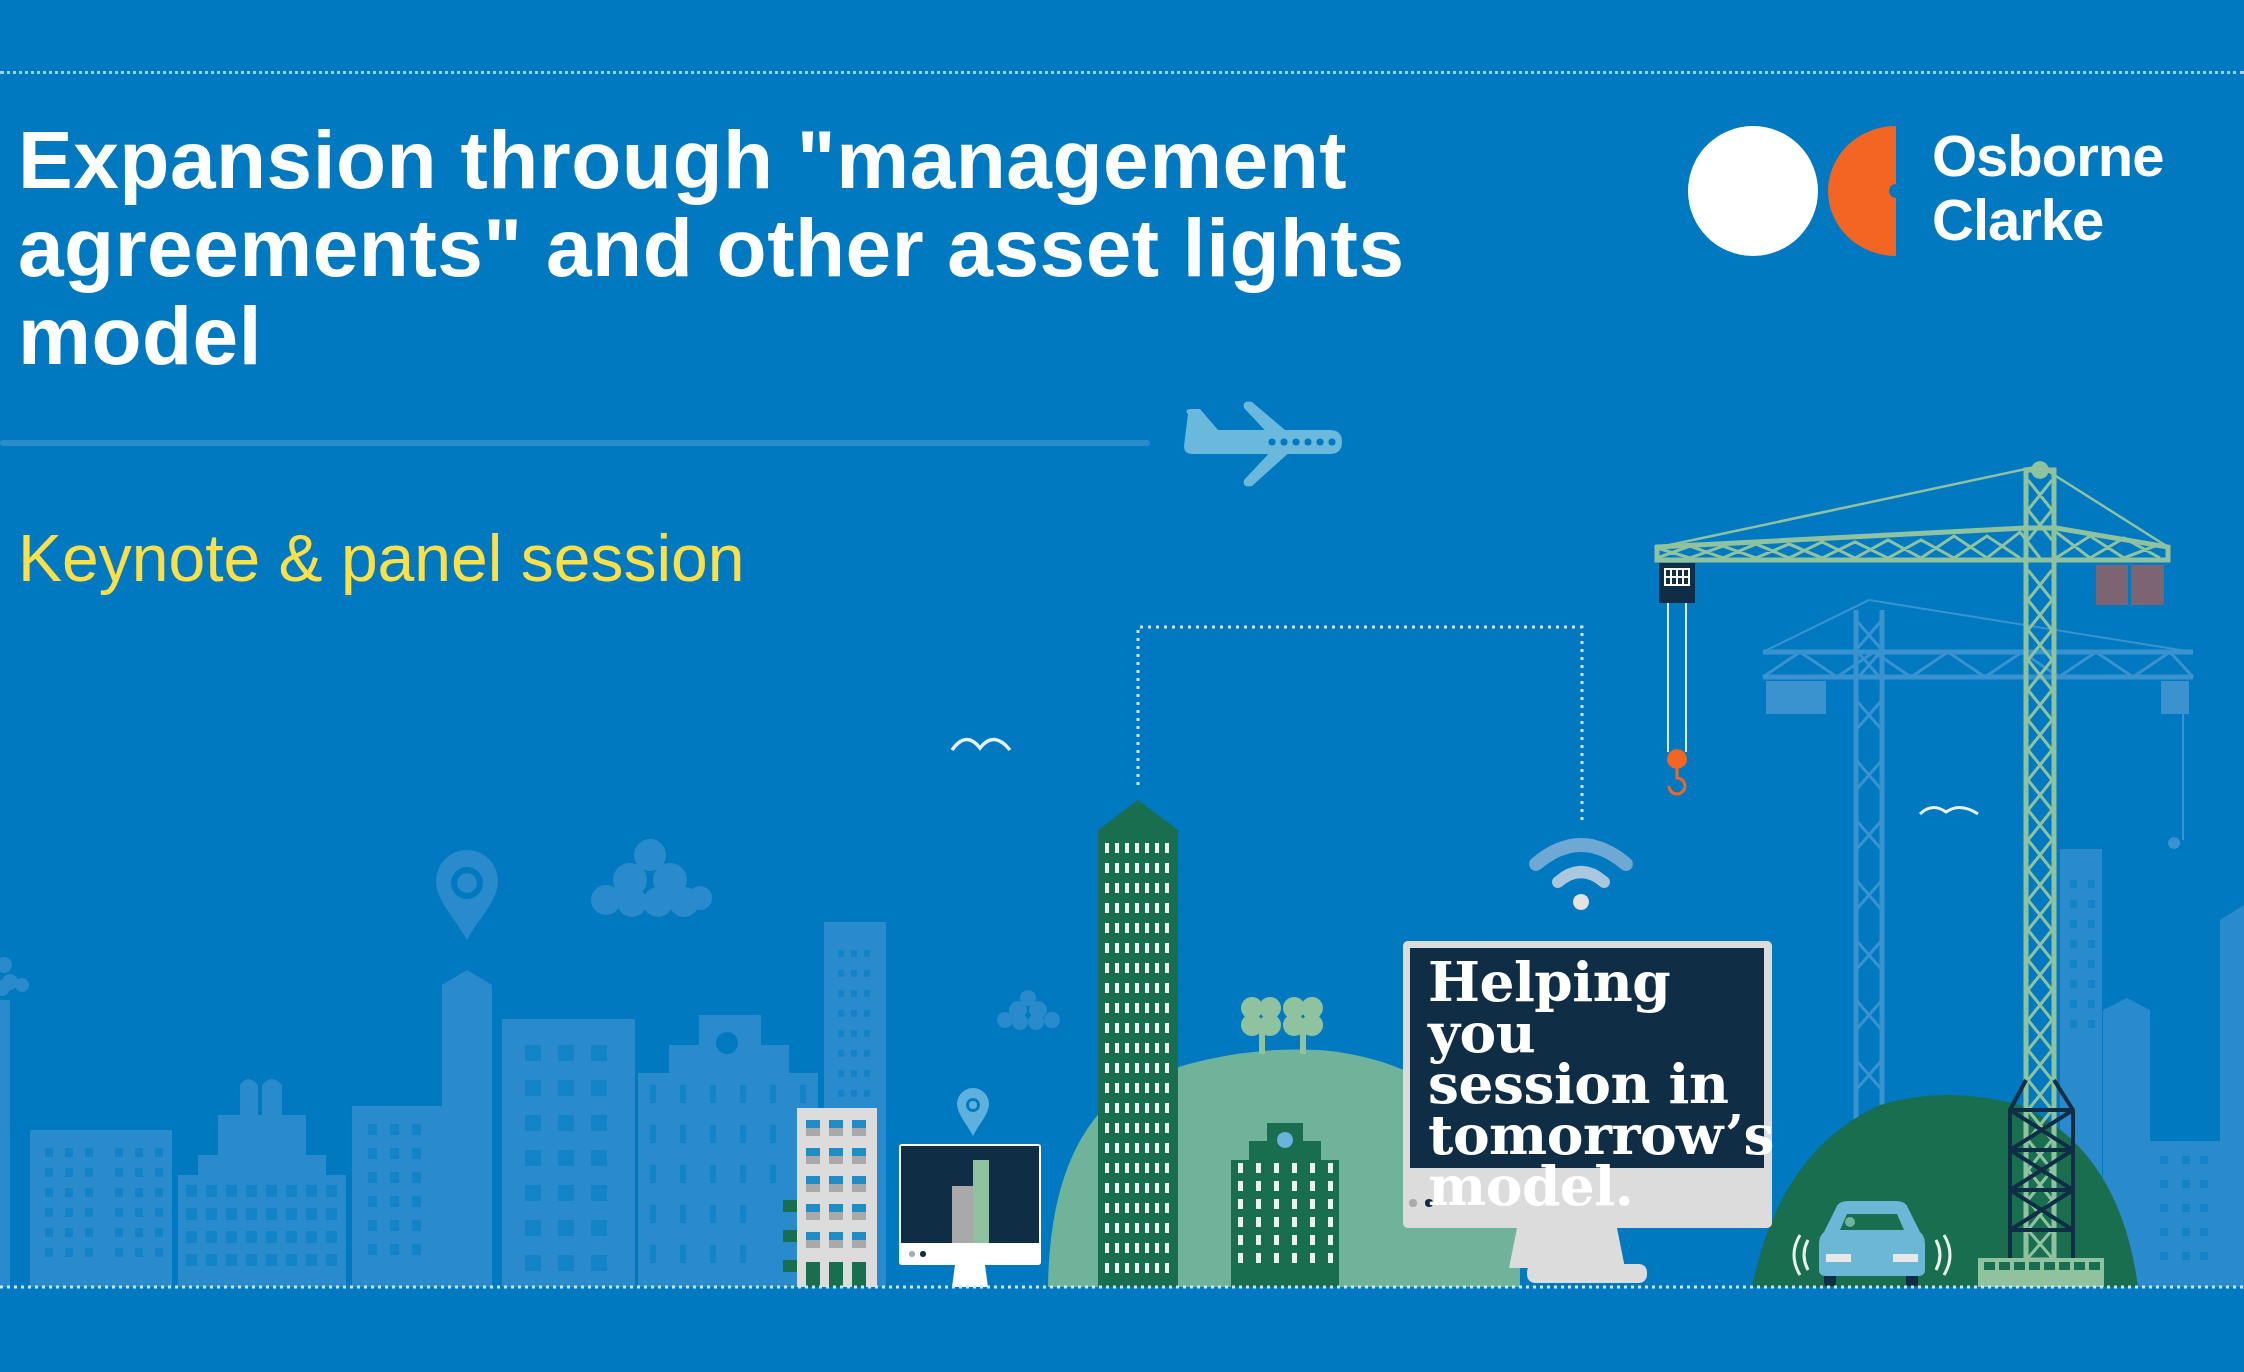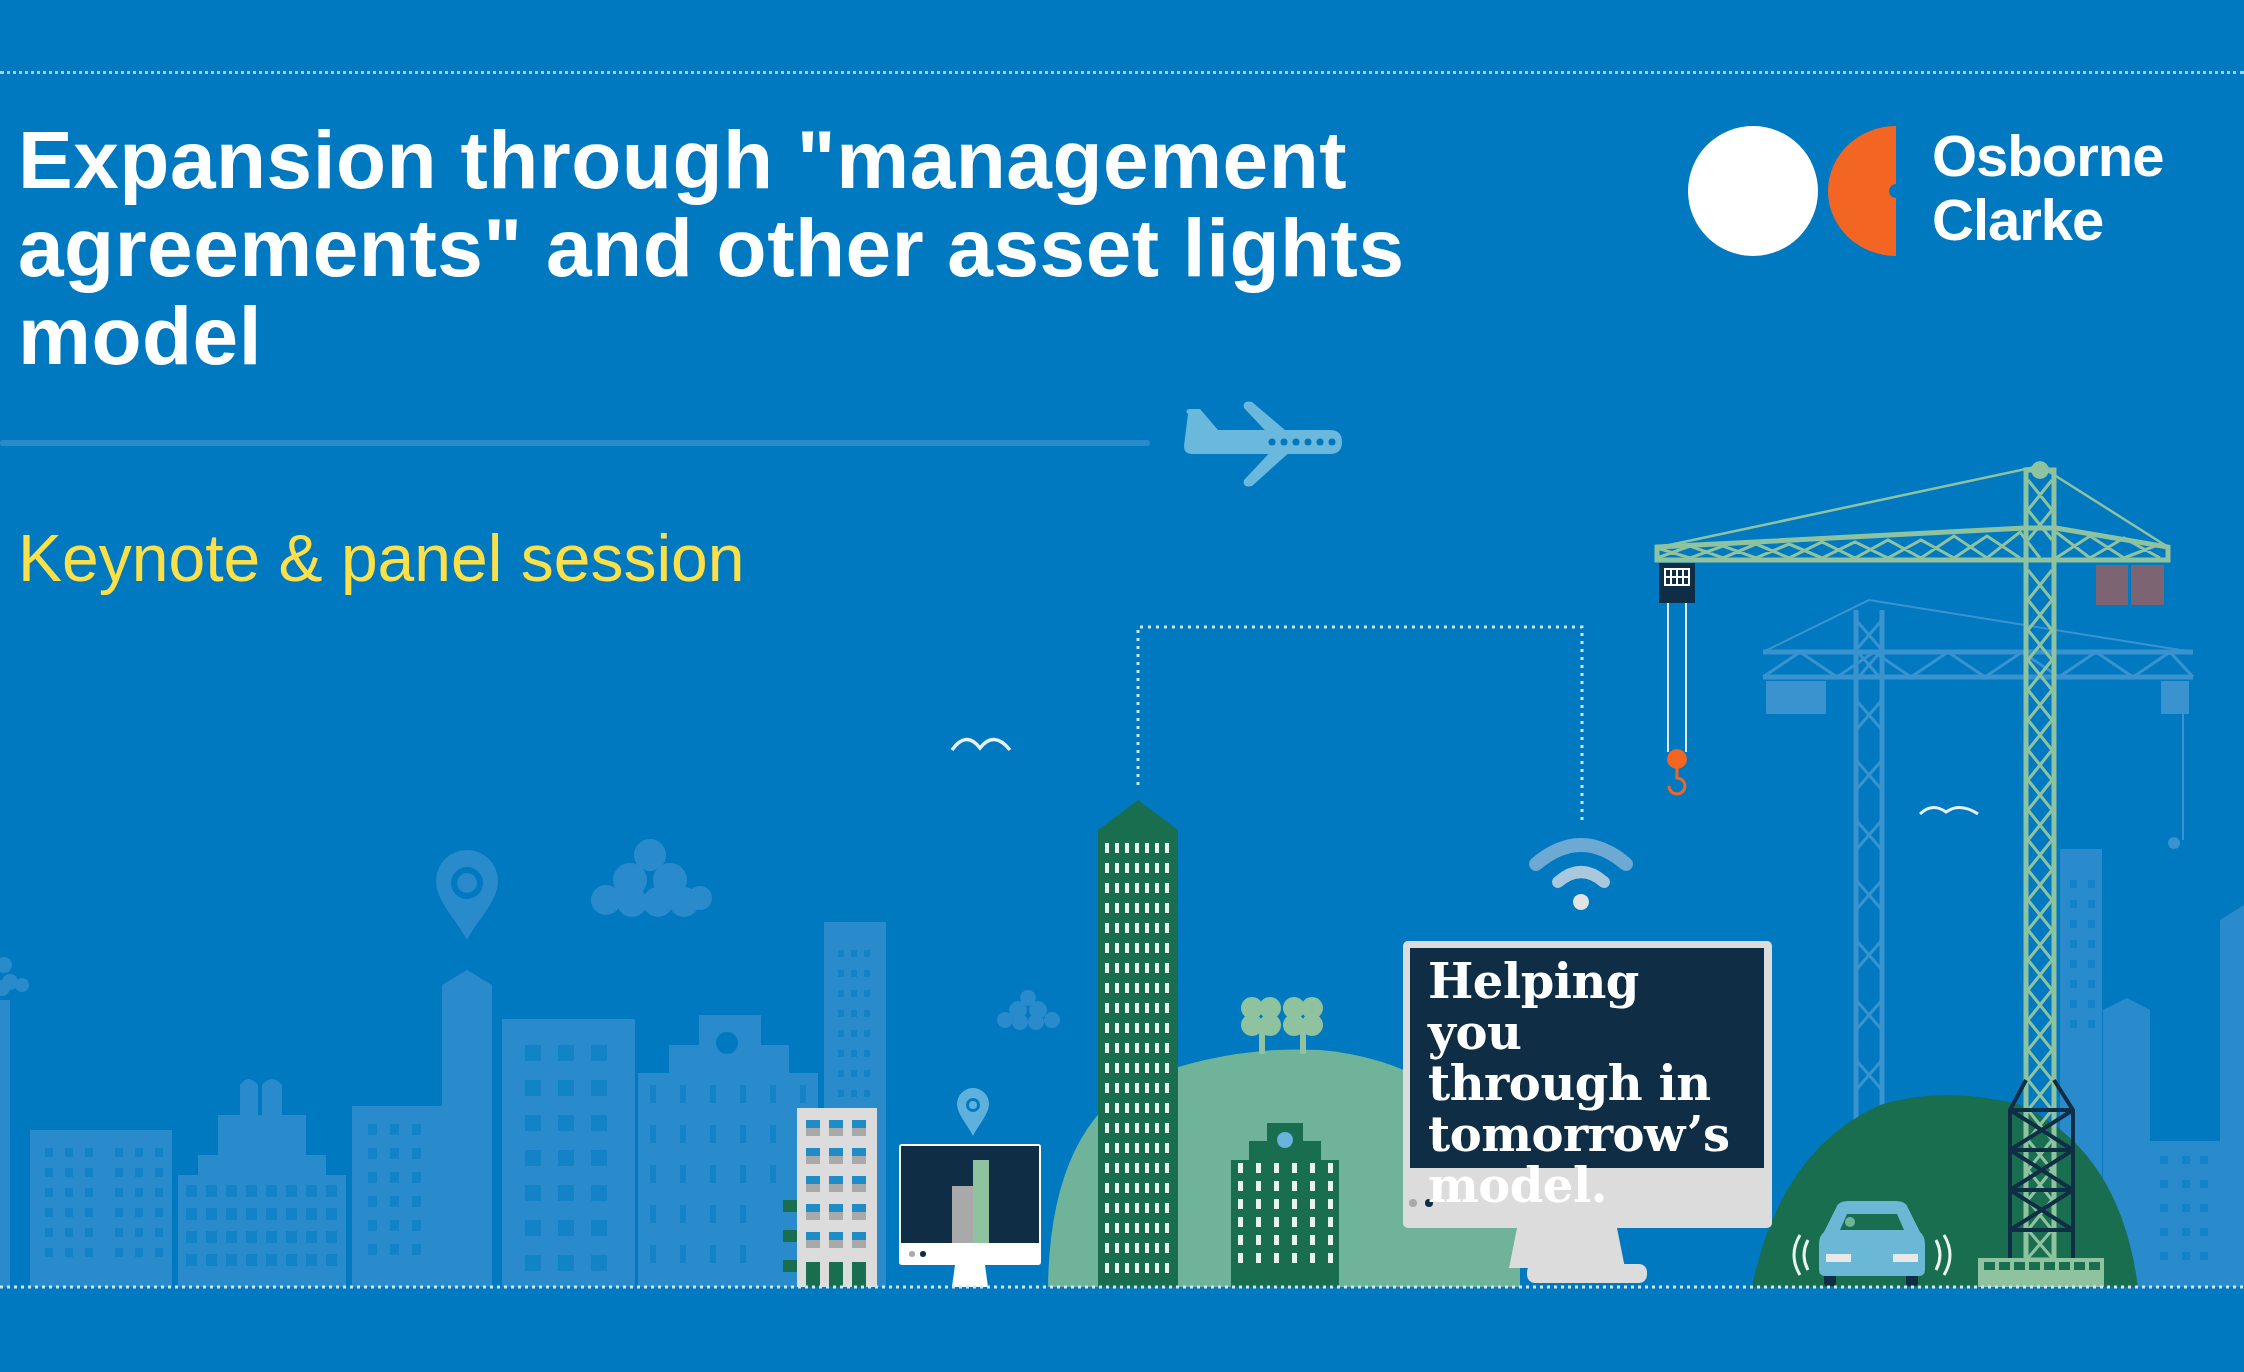--- a/index.html
+++ b/index.html
@@ -3,21 +3,21 @@
 <meta charset="utf-8">
 <style>
   html,body{margin:0;padding:0;}
   body{width:2244px;height:1372px;overflow:hidden;background:#0079c1;position:relative;font-family:"Liberation Sans",sans-serif;}
   .abs{position:absolute;}
   .dotline{position:absolute;left:0;width:2244px;height:0;border-top:3px dotted #9fd0ee;}
   #title{left:18px;top:116px;width:1480px;color:#fff;font-weight:bold;font-size:82px;line-height:88px;margin:0;letter-spacing:0.5px;}
   #subtitle{left:18px;top:518px;color:#fde047;font-size:66px;line-height:80px;margin:0;}
   .divider{left:0;top:440px;width:1150px;height:6px;background:#2a8bcc;border-radius:3px;}
   .logo-text{left:1932px;top:124px;color:#fff;font-size:58px;line-height:64px;font-weight:bold;letter-spacing:-1px;}
-  .monitor-text{position:absolute;left:1428px;top:956px;width:320px;color:#fff;font-family:"DejaVu Serif","Liberation Serif",serif;font-weight:bold;font-size:48px;line-height:51px;margin:0;letter-spacing:-0.5px;}
+  .monitor-text{position:absolute;left:1428px;top:956px;width:320px;color:#fff;font-family:"DejaVu Serif","Liberation Serif",serif;font-weight:bold;font-size:55px;line-height:51px;margin:0;letter-spacing:-0.5px;}
 </style>
 </head>
 <body>
 
 <div class="dotline" style="top:71px;"></div>
 
 <h1 id="title" class="abs">Expansion through "management agreements" and other asset lights model</h1>
 
 <div class="abs" style="left:1688px;top:126px;width:220px;height:130px;">
   <svg width="220" height="130">
@@ -684,17 +684,17 @@
         <path d="M1808 1240 Q1800 1255 1808 1270"></path>
       <path d="M1944 1235 Q1956 1255 1944 1275"></path>
         <path d="M1936 1240 Q1944 1255 1936 1270"></path>
     </g>
 
     <line x1="0" y1="1287" x2="2244" y2="1287" stroke="#cfe6f5" stroke-width="3" stroke-dasharray="3 4"></line>
   </svg>
 
   <div class="monitor-text">
     <div>Helping you</div>
-    <div>through in</div>
+    <div>session in</div>
     <div>tomorrow’s</div>
     <div>model.</div>
   </div>
 </div>
 
 </body></html>

